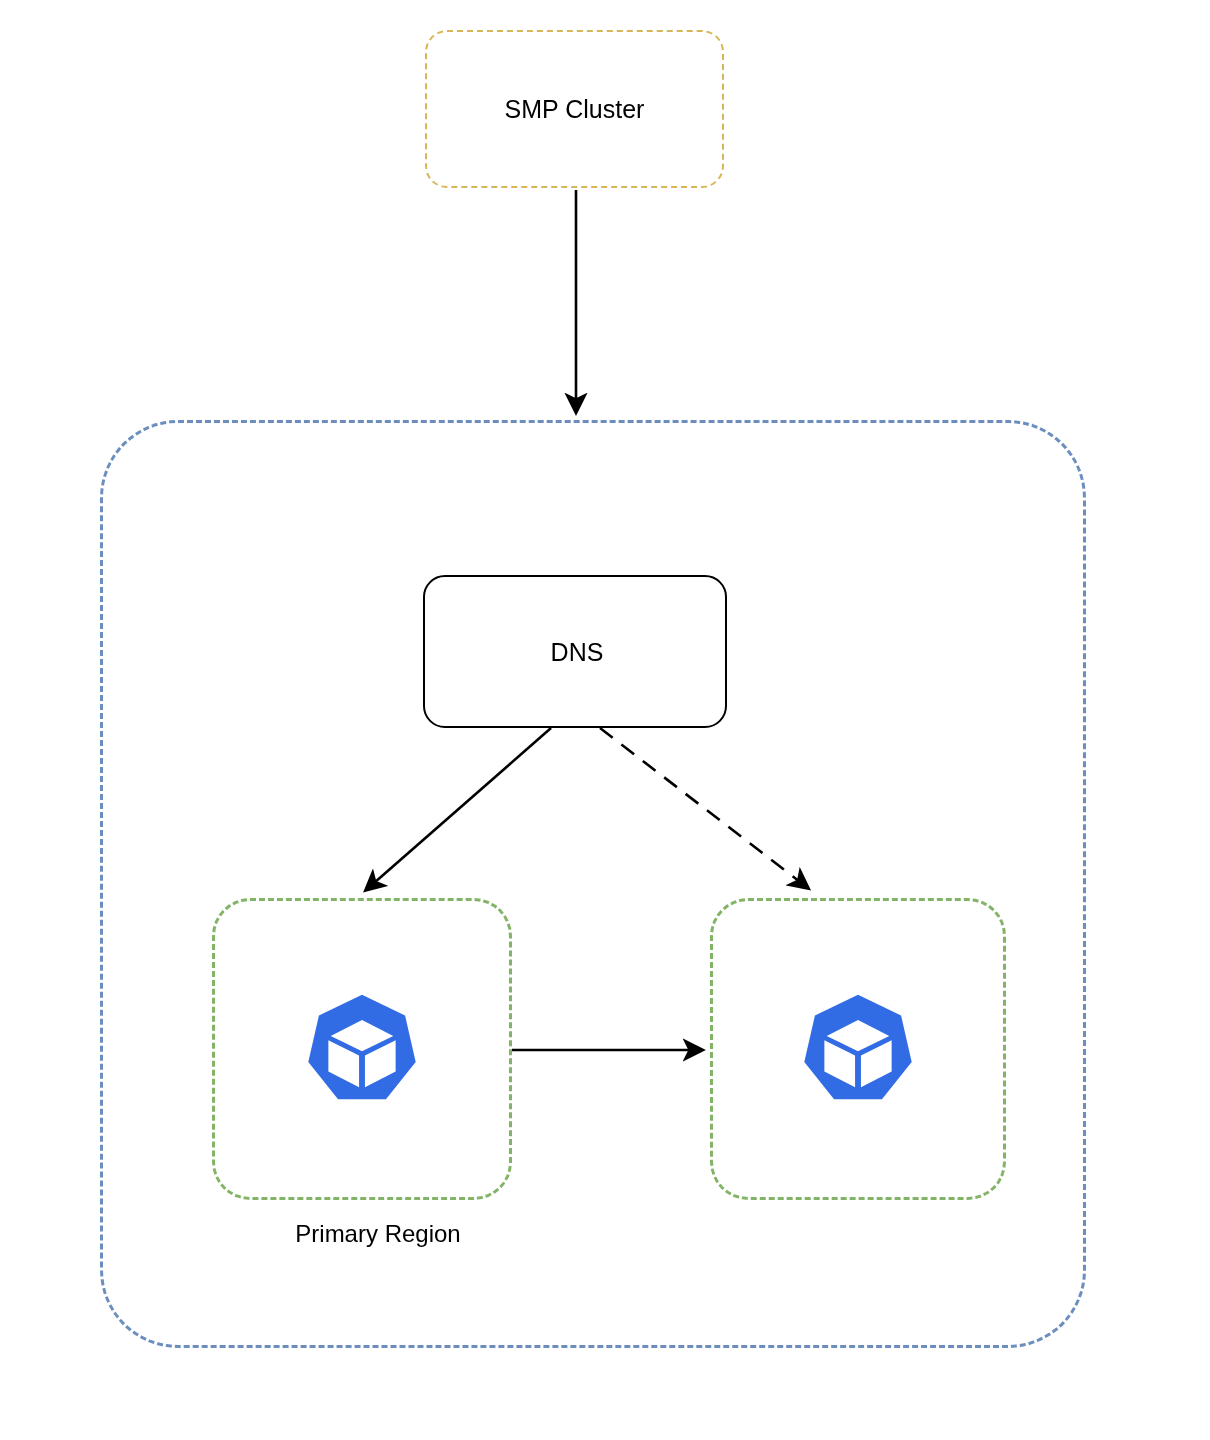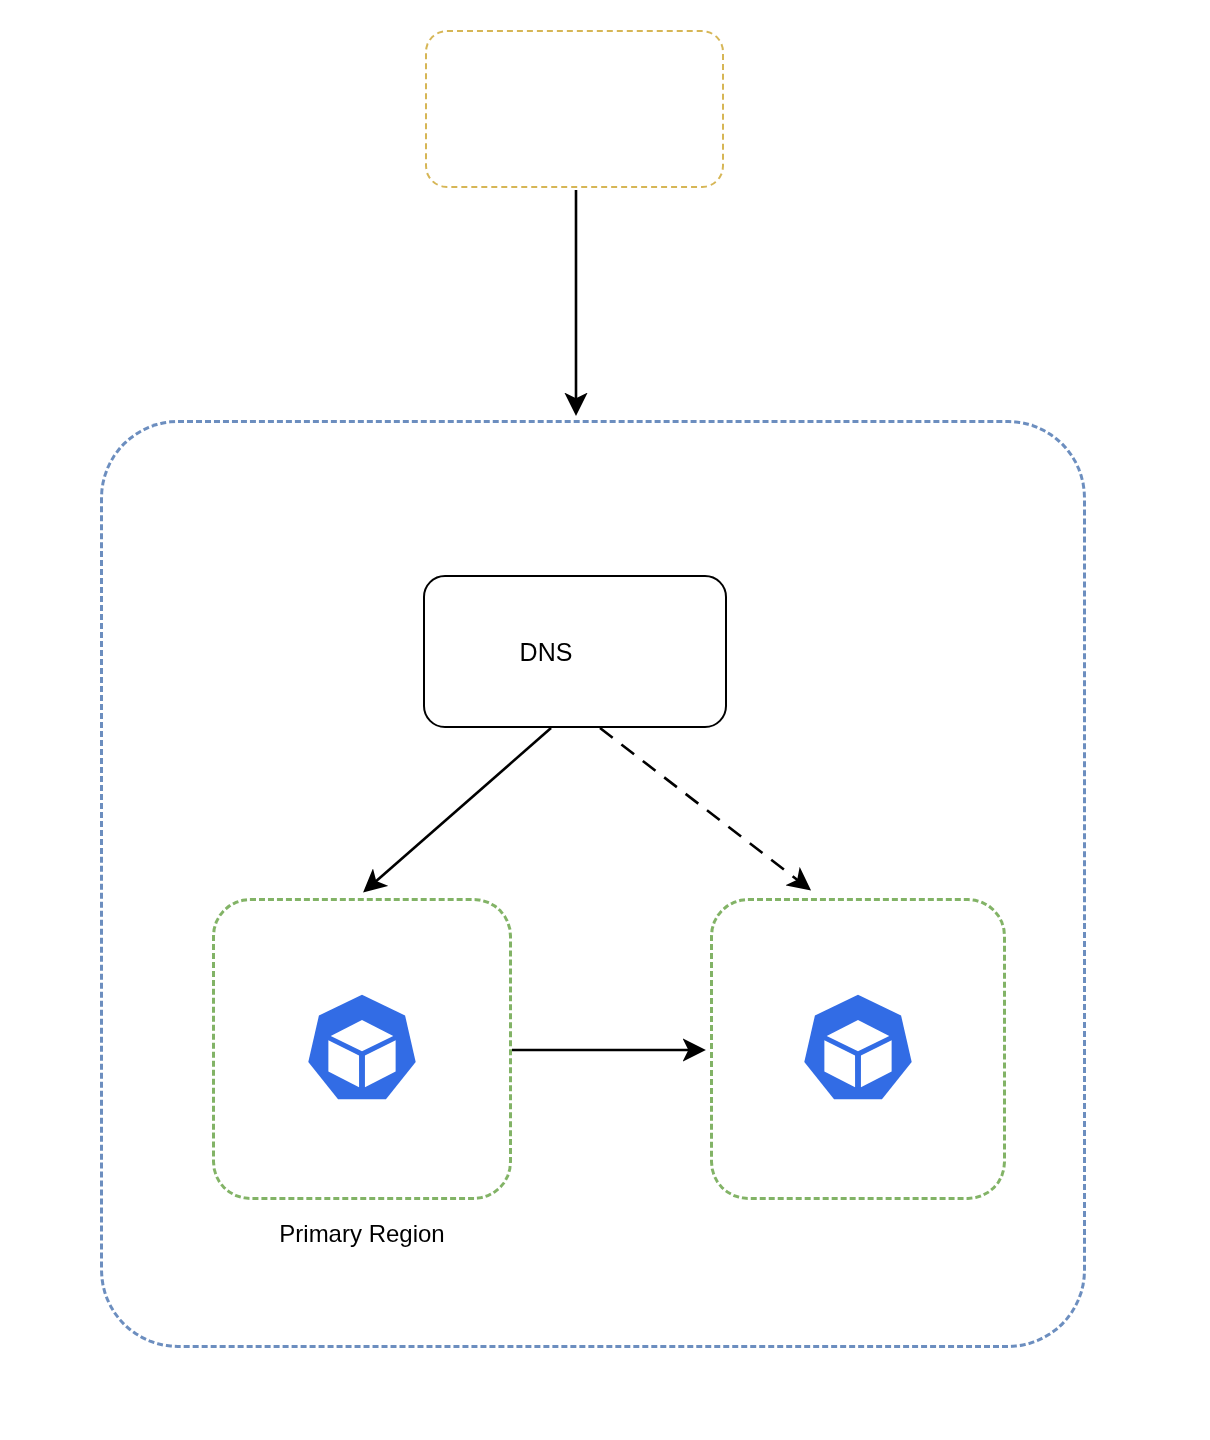--- a/index.html
+++ b/index.html
@@ -88,22 +88,22 @@
   }
   #secondary-region-box {
     left: 710px;
     top: 898px;
     width: 296px;
     height: 302px;
     border: 3px dashed #82b366;
     border-radius: 38px;
   }
   #smp-cluster-label { left: 425px; top: 30px; width: 299px; height: 158px; }
-  #dns-label { left: 414px; top: 575px; width: 264px; height: 153px; border-radius: 17px; }
-  #primary-region-caption { left: 212px; top: 1220px; width: 300px; }
+  #dns-label { left: 445px; top: 575px; width: 264px; height: 153px; border-radius: 17px; }
+  #primary-region-caption { left: 228px; top: 1220px; width: 300px; }
   #secondary-region-caption { left: 710px; top: 1220px; width: 296px; }
   .k8s-logo {
     position: absolute;
     width: 118px;
     height: 118px;
   }
   #primary-k8s-logo { left: 303px; top: 990px; }
   #secondary-k8s-logo { left: 799px; top: 990px; }
 </style>
 </head>
@@ -131,20 +131,21 @@
     </g>
 
     <g>
       <line x1="512" y1="1050" x2="702" y2="1050" stroke="#000000" stroke-width="2.6" marker-end="url(#arrow-solid)"></line>
     </g>
   </svg>
 
   <div class="box" id="platform-boundary-box"></div>
 
   <div class="box" id="smp-cluster-box"></div>
+  <div class="node-label" id="smp-cluster-label">SMP Cluster</div>
 
   <div class="box" id="dns-box"></div>
   <div class="node-label" id="dns-label">DNS</div>
 
   <div class="box" id="primary-region-box"></div>
   <svg class="k8s-logo" id="primary-k8s-logo" viewBox="0 0 100 100" xmlns="http://www.w3.org/2000/svg">
     <path d="M50 4 L86.5 21.6 L95.5 61.0 L70.3 92.6 L29.7 92.6 L4.5 61.0 L13.5 21.6 Z" fill="#326ce5"></path>
     <path d="M50 25.5 L76.5 39.0 L50 52.0 L23.5 39.0 Z" fill="#ffffff"></path>
     <path d="M21.5 42.5 L47.5 55.5 L47.5 82.5 L21.5 69.0 Z" fill="#ffffff"></path>
     <path d="M78.5 42.5 L78.5 69.0 L52.5 82.5 L52.5 55.5 Z" fill="#ffffff"></path>

